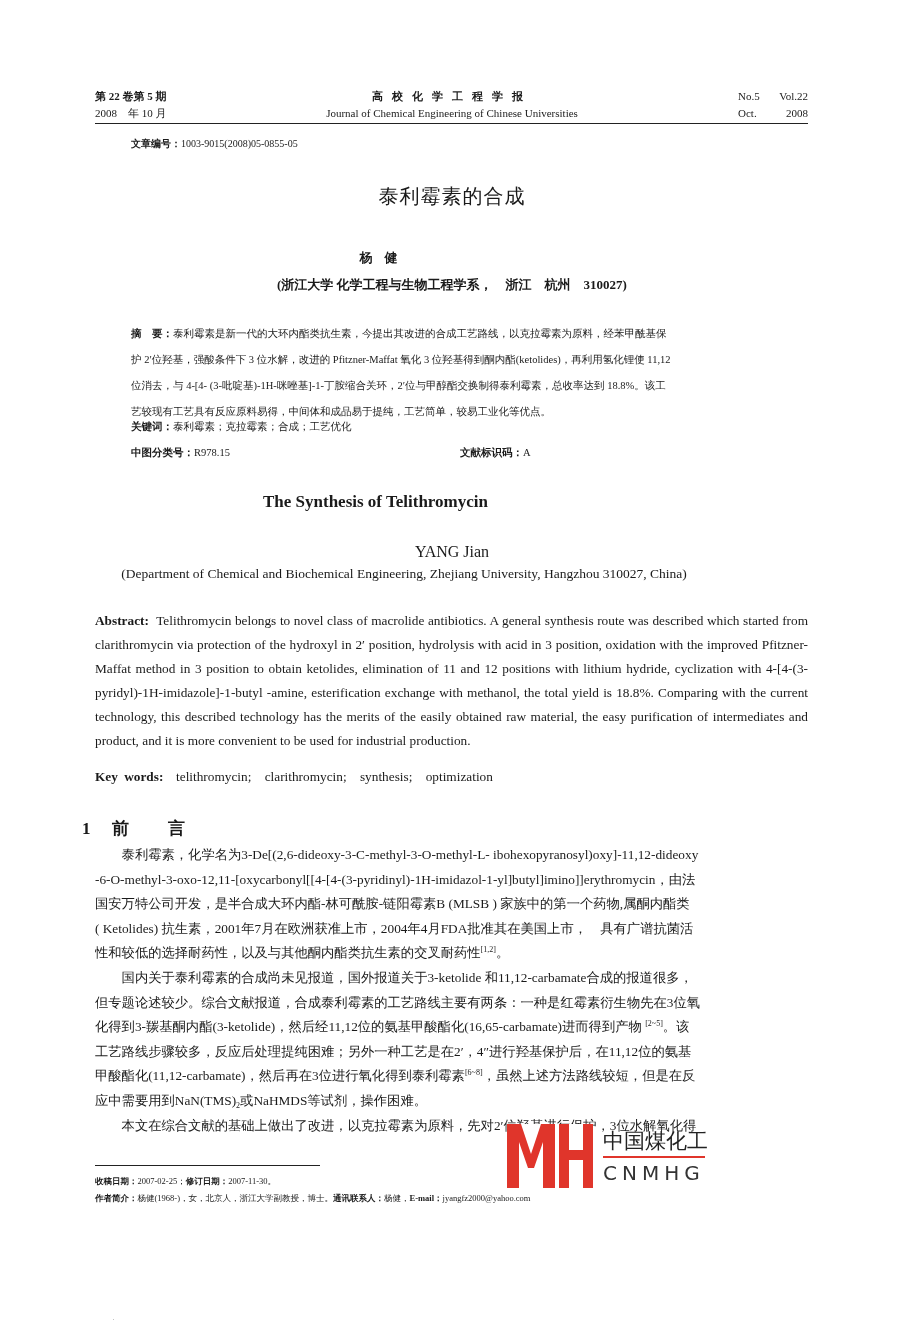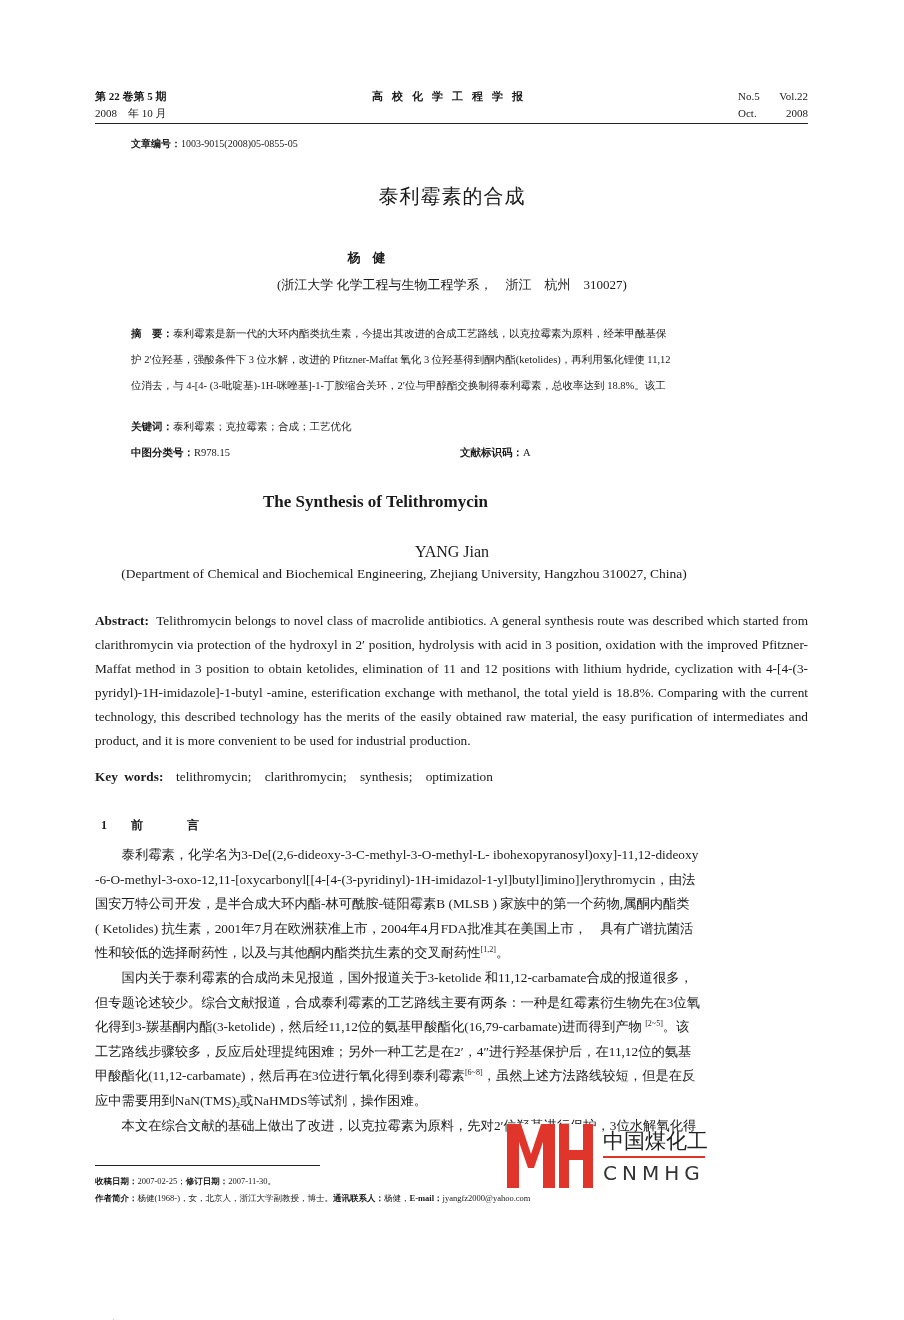--- a/index.html
+++ b/index.html
@@ -14,43 +14,43 @@
   .hdr-center { left: 250px; width: 404px; top: 88px; text-align: center; font-size: 11px; line-height: 17px; }
   .hdr-center .cn { letter-spacing: 9px; font-weight: bold; }
   .hdr-right { right: 96px; top: 88px; font-size: 11px; line-height: 17px; text-align: right; }
   .hdr-right .row { display: flex; justify-content: space-between; width: 70px; margin-left: auto; }
   .hdr-rule { left: 95px; width: 713px; top: 123px; height: 0; border-top: 1.5px solid #222; }
 
   .article-no { left: 131px; top: 137px; font-size: 10px; }
   .article-no b { font-weight: bold; }
 
   .title-cn { left: 0; width: 904px; top: 183px; text-align: center; font-size: 20px; letter-spacing: 1px; }
-  .author-cn { left: 0; width: 745px; top: 249px; text-align: center; font-size: 13px; font-weight: bold; letter-spacing: 12px; }
-  .affil-cn { left: 0; width: 904px; top: 276px; text-align: center; font-size: 13px; font-weight: normal; }
+  .author-cn { left: 0; width: 745px; top: 249px; text-align: center; font-size: 13px; font-weight: bold; letter-spacing: 12px; padding-left: 12px; }
+  .affil-cn { left: 0; width: 904px; top: 276px; text-align: center; font-size: 13px; font-weight: bold; }
 
   .abs-cn { left: 131px; width: 680px; top: 321px; font-size: 10.5px; line-height: 26px; }
   .abs-cn .lbl { font-weight: bold; }
   .cn-line { white-space: nowrap; }
   .kw-cn { left: 131px; top: 420px; font-size: 10.5px; }
   .kw-cn .lbl { font-weight: bold; }
   .clc { left: 131px; top: 446px; font-size: 10.5px; }
   .clc .lbl { font-weight: bold; }
   .doccode { left: 460px; top: 446px; font-size: 10.5px; }
   .doccode .lbl { font-weight: bold; }
 
   .title-en { left: 0; width: 751px; top: 492px; text-align: center; font-size: 17px; font-weight: bold; }
   .author-en { left: 0; width: 904px; top: 543px; text-align: center; font-size: 16px; }
   .affil-en { left: 0; width: 808px; top: 566px; text-align: center; font-size: 13.5px; }
 
   .abs-en { left: 95px; width: 713px; top: 609px; font-size: 13.3px; line-height: 24px; text-align: justify; }
   .abs-en .lbl { font-weight: bold; }
   .kw-en { left: 95px; top: 768px; font-size: 13.3px; word-spacing: 3px; }
   .kw-en .lbl { font-weight: bold; }
 
-  .sec-h { left: 101px; top: 817px; font-size: 12px; font-weight: bold; }
+  .sec-h { left: 82px; top: 817px; font-size: 17px; font-weight: bold; }
   .sec-h span { display: inline-block; }
   .sec-h .num { width: 30px; }
   .sec-h .w1 { width: 56px; }
 
   .body-cn { left: 95px; width: 713px; top: 843px; font-size: 13.3px; line-height: 24.6px; }
   .body-cn p { margin: 0; text-indent: 2em; text-align: justify; }
   .body-cn .line { display: block; white-space: nowrap; overflow: hidden; }
   sup { font-size: 8px; line-height: 0; vertical-align: 5px; }
   sub { font-size: 8px; line-height: 0; vertical-align: -3px; }
 
@@ -70,20 +70,21 @@
 </style>
 </head>
 <body>
 
 <div class="abs hdr-left serif">
   <div>第 22 卷第 5 期</div>
   <div class="l2">2008　年 10 月</div>
 </div>
 <div class="abs hdr-center serif">
   <div class="cn">高校化学工程学报</div>
+  <div>Journal of Chemical Engineering of Chinese Universities</div>
 </div>
 <div class="abs hdr-right serif">
   <div class="row">
       <span>No.5</span>
       <span>Vol.22</span>
     </div>
   <div class="row">
       <span>Oct.</span>
       <span>2008</span>
     </div>
@@ -95,20 +96,21 @@
 </div>
 
 <div class="abs title-cn sans">泰利霉素的合成</div>
 <div class="abs author-cn serif">杨健</div>
 <div class="abs affil-cn serif">(浙江大学 化学工程与生物工程学系，　浙江　杭州　310027)</div>
 
 <div class="abs abs-cn serif">
   <div class="cn-line"><span class="lbl">摘　要：</span><span>泰利霉素是新一代的大环内酯类抗生素，今提出其改进的合成工艺路线，以克拉霉素为原料，经苯甲酰基保</span></div>
   <div class="cn-line">护 2′位羟基，强酸条件下 3 位水解，改进的 Pfitzner-Maffat 氧化 3 位羟基得到酮内酯(ketolides)，再利用氢化锂使 11,12</div>
   <div class="cn-line">位消去，与 4-[4- (3-吡啶基)-1H-咪唑基]-1-丁胺缩合关环，2′位与甲醇酯交换制得泰利霉素，总收率达到 18.8%。该工</div>
+  <div class="cn-line">艺较现有工艺具有反应原料易得，中间体和成品易于提纯，工艺简单，较易工业化等优点。</div>
 </div>
 <div class="abs kw-cn serif">
   <span class="lbl">关键词：</span><span>泰利霉素；克拉霉素；合成；工艺优化</span>
 </div>
 <div class="abs clc serif">
   <span class="lbl">中图分类号：</span><span>R978.15</span>
 </div>
 <div class="abs doccode serif">
   <span class="lbl">文献标识码：</span><span>A</span>
 </div>
@@ -132,21 +134,21 @@
   <p>
     <span class="line">泰利霉素，化学名为3-De[(2,6-dideoxy-3-C-methyl-3-O-methyl-L- ibohexopyranosyl)oxy]-11,12-dideoxy</span>
     <span class="line" style="text-indent:0">-6-O-methyl-3-oxo-12,11-[oxycarbonyl[[4-[4-(3-pyridinyl)-1H-imidazol-1-yl]butyl]imino]]erythromycin，由法</span>
     <span class="line" style="text-indent:0">国安万特公司开发，是半合成大环内酯-林可酰胺-链阳霉素B (MLSB ) 家族中的第一个药物,属酮内酯类</span>
     <span class="line" style="text-indent:0">( Ketolides) 抗生素，2001年7月在欧洲获准上市，2004年4月FDA批准其在美国上市，　具有广谱抗菌活</span>
     <span class="line" style="text-indent:0"><span>性和较低的选择耐药性，以及与其他酮内酯类抗生素的交叉耐药性</span><sup>[1,2]</sup><span>。</span></span>
   </p>
   <p>
     <span class="line">国内关于泰利霉素的合成尚未见报道，国外报道关于3-ketolide 和11,12-carbamate合成的报道很多，</span>
     <span class="line" style="text-indent:0">但专题论述较少。综合文献报道，合成泰利霉素的工艺路线主要有两条：一种是红霉素衍生物先在3位氧</span>
-    <span class="line" style="text-indent:0"><span>化得到3-羰基酮内酯(3-ketolide)，然后经11,12位的氨基甲酸酯化(16,79-carbamate)进而得到产物 </span><sup>[2~5]</sup><span>。该</span></span>
+    <span class="line" style="text-indent:0"><span>化得到3-羰基酮内酯(3-ketolide)，然后经11,12位的氨基甲酸酯化(16,65-carbamate)进而得到产物 </span><sup>[2~5]</sup><span>。该</span></span>
     <span class="line" style="text-indent:0">工艺路线步骤较多，反应后处理提纯困难；另外一种工艺是在2′，4″进行羟基保护后，在11,12位的氨基</span>
     <span class="line" style="text-indent:0"><span>甲酸酯化(11,12-carbamate)，然后再在3位进行氧化得到泰利霉素</span><sup>[6~8]</sup><span>，虽然上述方法路线较短，但是在反</span></span>
     <span class="line" style="text-indent:0"><span>应中需要用到NaN(TMS)</span><sub>2</sub><span>或NaHMDS等试剂，操作困难。</span></span>
   </p>
   <p>
     <span class="line">本文在综合文献的基础上做出了改进，以克拉霉素为原料，先对2′位羟基进行保护，3位水解氧化得</span>
   </p>
 </div>
 
 <div class="abs foot-rule"></div>

